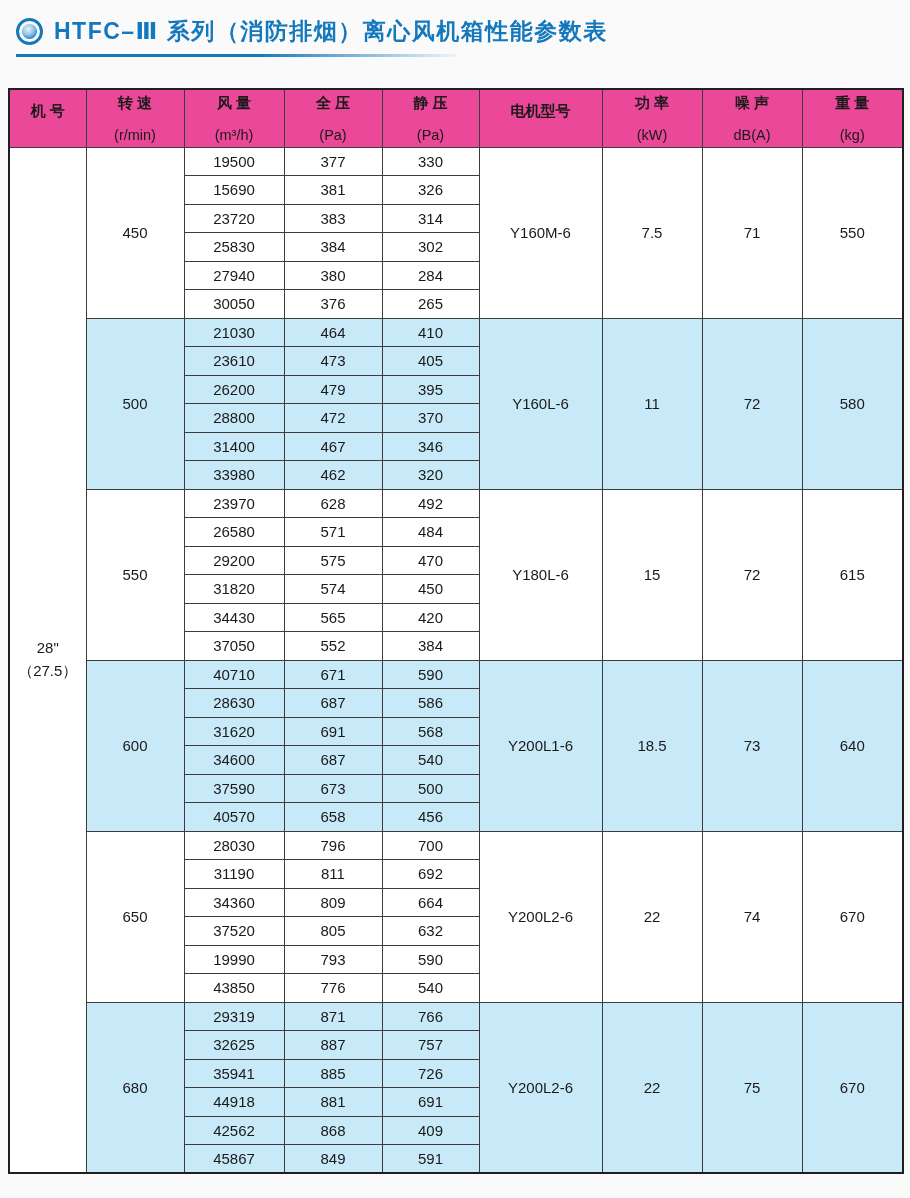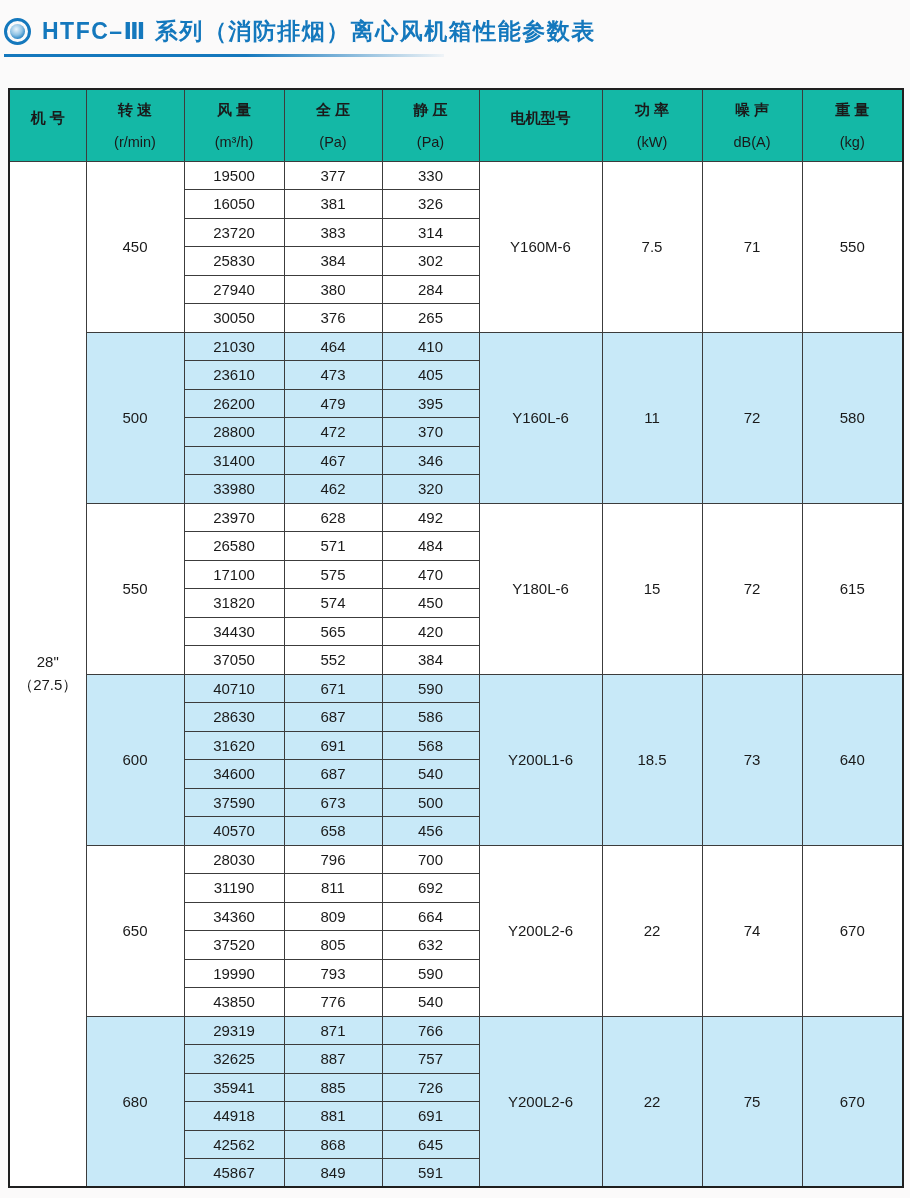--- a/index.html
+++ b/index.html
@@ -4,21 +4,21 @@
 <style>
   * { box-sizing: border-box; }
   html, body {
     margin: 0; padding: 0;
     width: 910px; height: 1198px;
     background: #fbfafa;
     font-family: "Liberation Sans", "DejaVu Sans", sans-serif;
     overflow: hidden;
   }
   
-  .title-wrap { padding: 16px 0 0 4px; }
+  .title-wrap { padding: 16px 0 0 16px; }
   .title-row { display: flex; align-items: center; gap: 11px; }
   .bullseye {
     width: 27px; height: 27px; border-radius: 50%;
     border: 3px solid #1478bd;
     display: flex; align-items: center; justify-content: center;
     flex: 0 0 auto;
   }
   .bullseye-inner {
     width: 15px; height: 15px; border-radius: 50%;
     background: radial-gradient(circle at 42% 35%, #e8f4fc 0%, #8ec2e4 45%, #1478bd 80%);
@@ -38,22 +38,22 @@
     background: #ffffff;
     border: 2px solid #1f1f1f;
   }
   .perf th, .perf td {
     border: 1px solid #3c3c3c;
     text-align: center; vertical-align: middle;
     padding: 0;
     font-size: 15px; color: #1a1a1a;
   }
   .perf thead th {
-    background: #14b8a6;
-    height: 72px;
+    background: #ec4899;
+    height: 58px;
     font-weight: bold;
   }
   .perf thead th .sub { font-weight: normal; font-size: 14.5px; margin-top: 14px; }
   .perf tbody tr { height: 28.5px; }
   .perf tbody tr.shaded td { background: #c8e9f8; }
   .perf td.machine { background: #ffffff; line-height: 1.5; }
 </style>
 </head>
 <body>
 
@@ -129,21 +129,21 @@
       <td rowspan="6">450</td>
       <td>19500</td>
       <td>377</td>
       <td>330</td>
       <td rowspan="6">Y160M-6</td>
       <td rowspan="6">7.5</td>
       <td rowspan="6">71</td>
       <td rowspan="6">550</td>
     </tr>
     <tr>
-        <td>16050</td>
+        <td>15690</td>
         <td>381</td>
         <td>326</td>
       </tr>
     <tr>
         <td>23720</td>
         <td>383</td>
         <td>314</td>
       </tr>
     <tr>
         <td>25830</td>
@@ -206,21 +206,21 @@
       <td rowspan="6">15</td>
       <td rowspan="6">72</td>
       <td rowspan="6">615</td>
     </tr>
     <tr>
         <td>26580</td>
         <td>571</td>
         <td>484</td>
       </tr>
     <tr>
-        <td>17100</td>
+        <td>29200</td>
         <td>575</td>
         <td>470</td>
       </tr>
     <tr>
         <td>31820</td>
         <td>574</td>
         <td>450</td>
       </tr>
     <tr>
         <td>34430</td>
@@ -326,21 +326,21 @@
         <td>726</td>
       </tr>
     <tr class="shaded">
         <td>44918</td>
         <td>881</td>
         <td>691</td>
       </tr>
     <tr class="shaded">
         <td>42562</td>
         <td>868</td>
-        <td>645</td>
+        <td>409</td>
       </tr>
     <tr class="shaded">
         <td>45867</td>
         <td>849</td>
         <td>591</td>
       </tr>
   </tbody>
 </table>
 
 </body></html>

